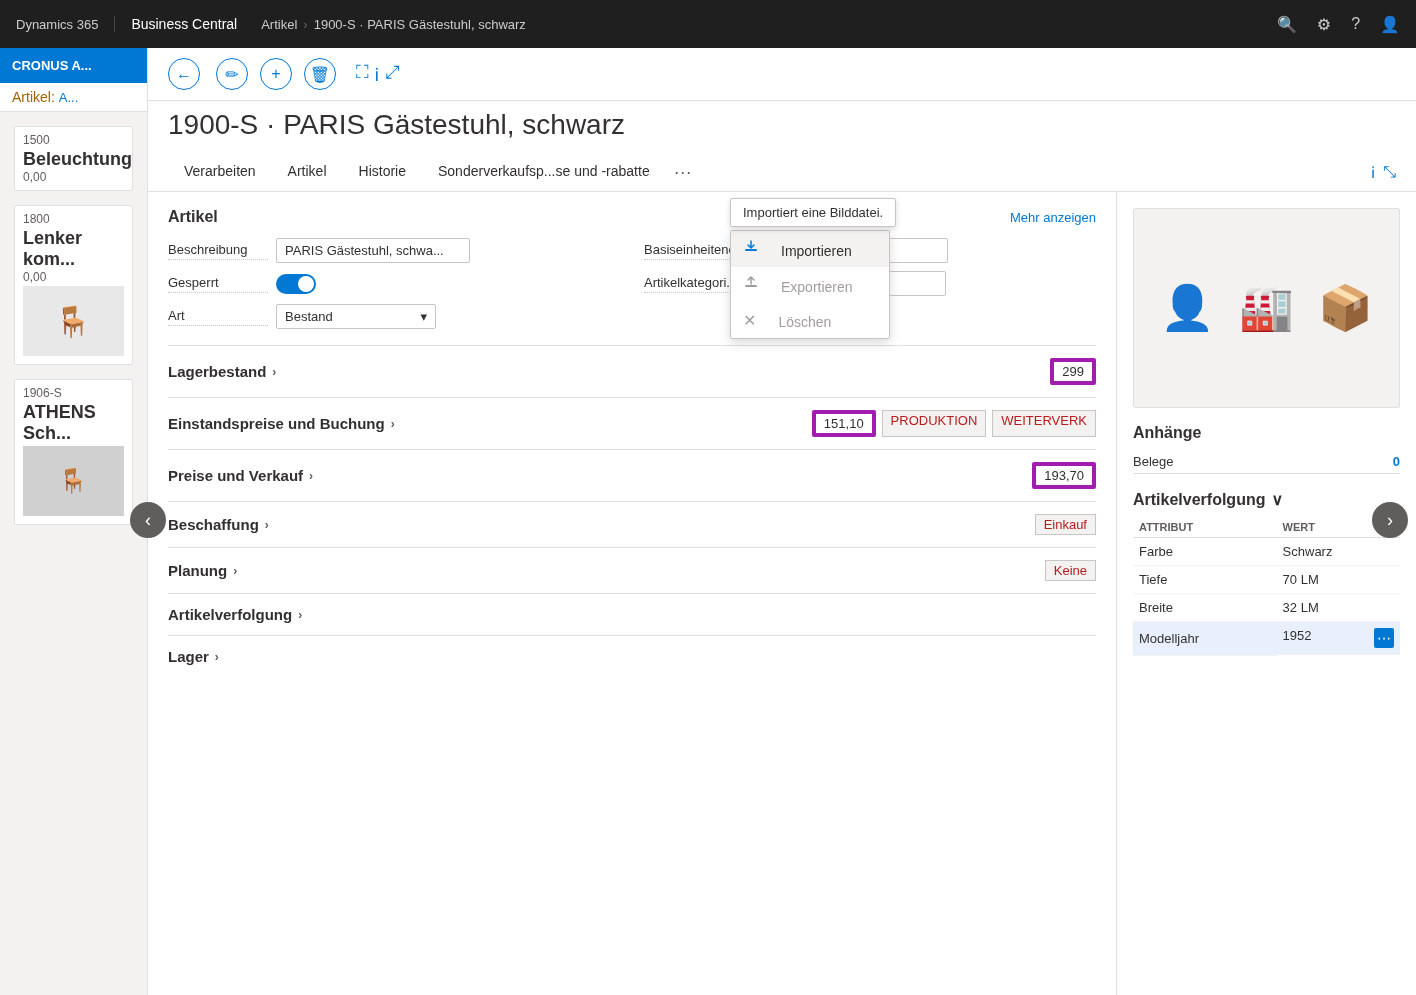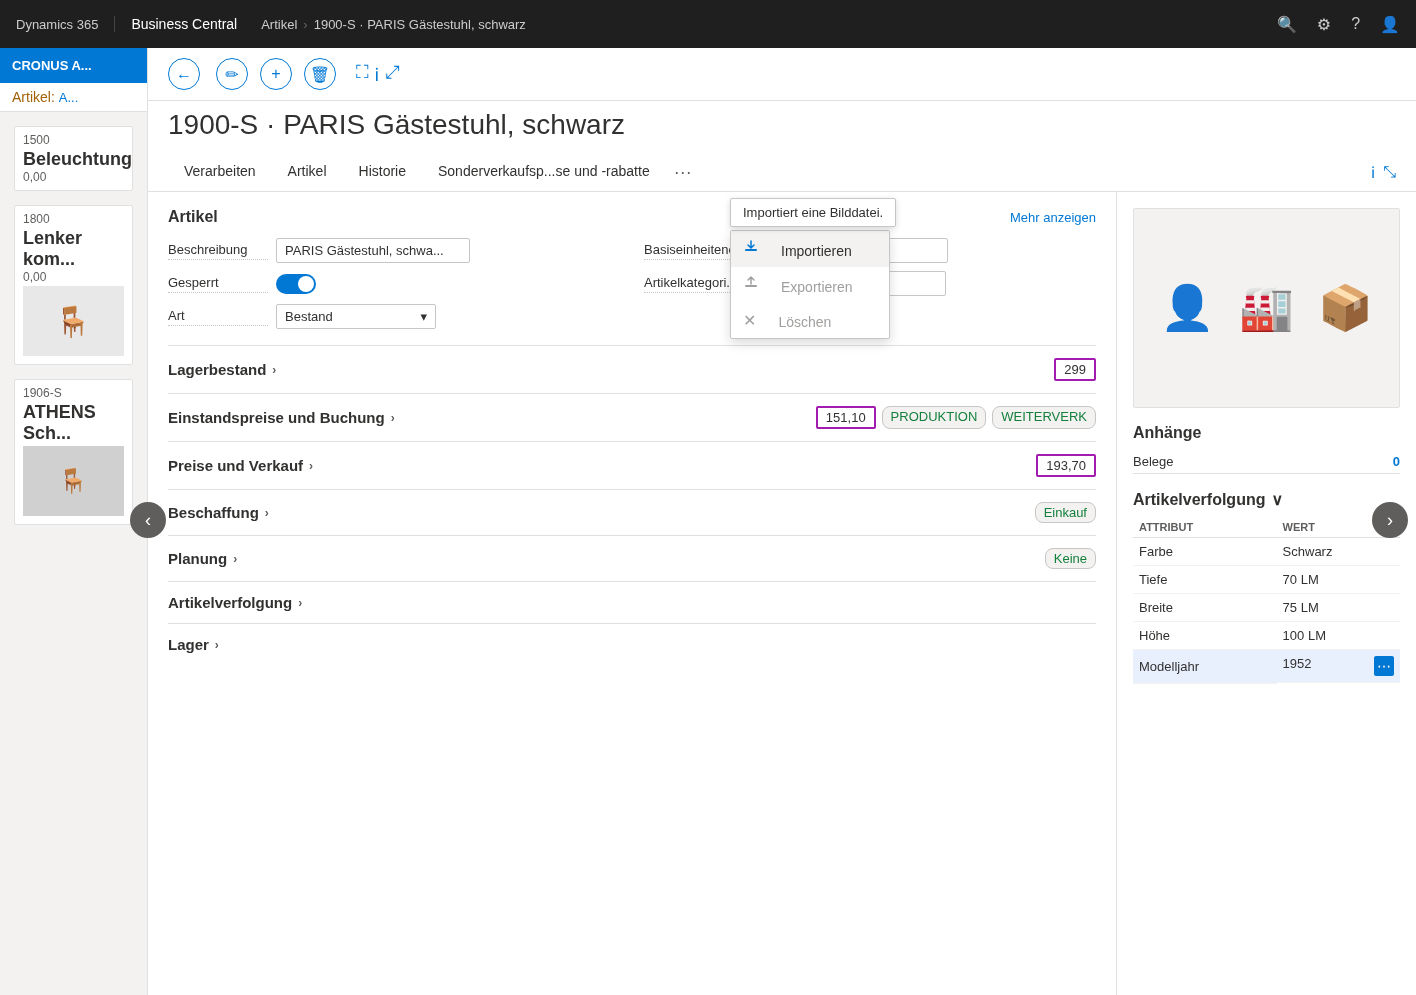--- a/index.html
+++ b/index.html
@@ -283,37 +283,37 @@
     .collapsible-title {
       font-size: 15px;
       font-weight: 600;
       color: #323130;
       display: flex;
       align-items: center;
       gap: 6px;
     }
     .chevron-right { font-size: 12px; color: #605e5c; }
     .section-badge {
-      border: 2px solid #a21caf;
+      border: 4px solid #a21caf;
       border-radius: 2px;
       padding: 2px 8px;
       font-size: 13px;
       color: #323130;
     }
     .section-badges {
       display: flex;
       gap: 6px;
     }
     .badge-filled {
       background: #f3f2f1;
       border: 1px solid #c8c6c4;
-      border-radius: 8px;
+      border-radius: 0;
       padding: 2px 8px;
       font-size: 13px;
-      color: #15803d;
+      color: #b91c1c;
     }
 
     
     .image-placeholder {
       width: 100%;
       height: 200px;
       background: #f3f2f1;
       border: 1px solid #e0e0e0;
       border-radius: 2px;
       display: flex;
@@ -701,25 +701,21 @@
             <tr>
               <td>Farbe</td>
               <td>Schwarz</td>
             </tr>
             <tr>
               <td>Tiefe</td>
               <td>70 LM</td>
             </tr>
             <tr>
               <td>Breite</td>
-              <td>75 LM</td>
-            </tr>
-            <tr>
-              <td>Höhe</td>
-              <td>100 LM</td>
+              <td>32 LM</td>
             </tr>
             <tr style="background:#e8f0fe;">
               <td>Modelljahr</td>
               <td style="display:flex;align-items:flex-start;justify-content:space-between;">
                 <span>1952</span>
                 <div class="three-dot-btn">⋯</div>
               </td>
             </tr>
           </tbody>
         </table>

